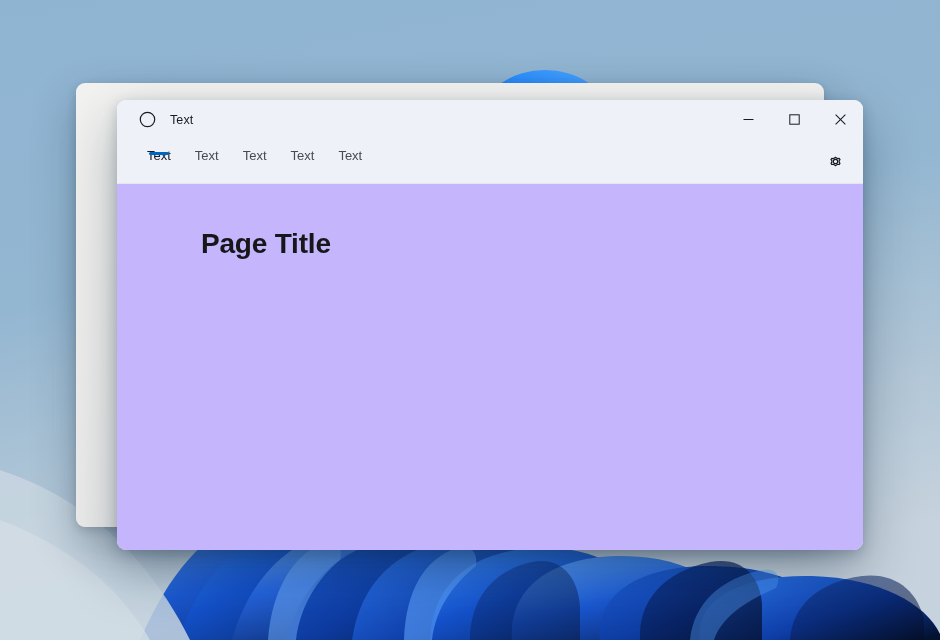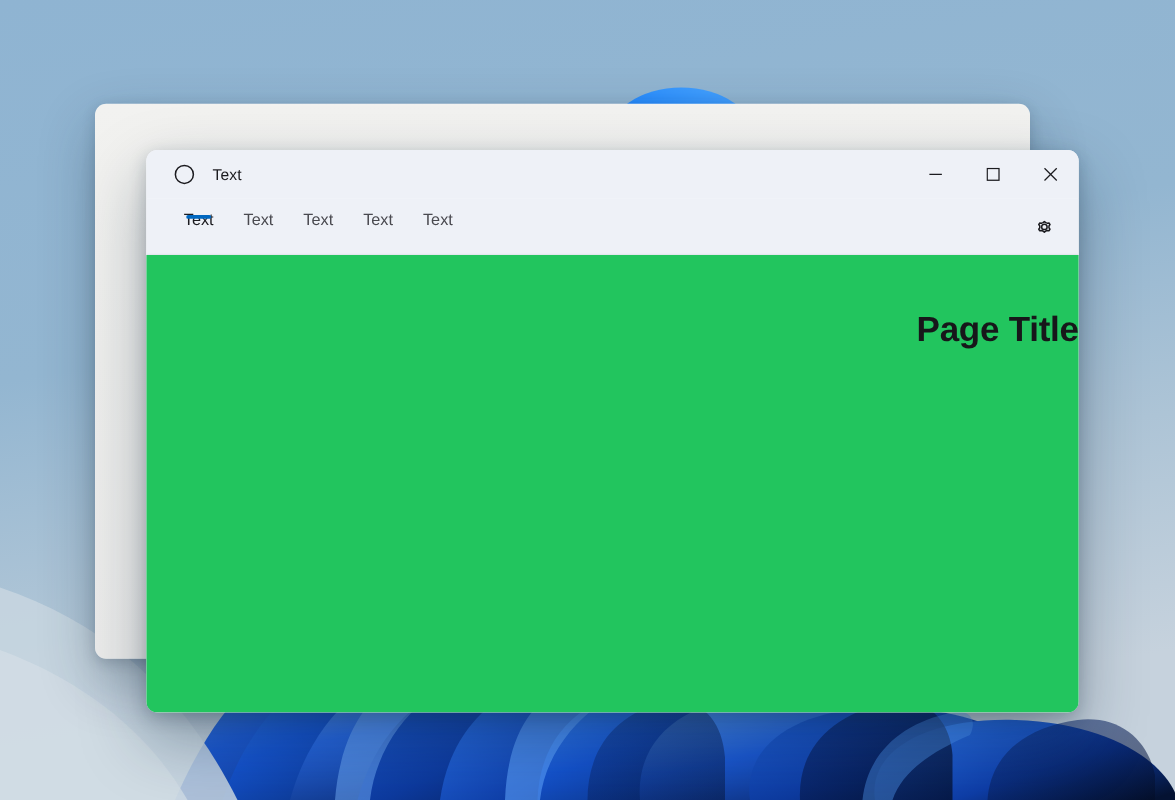--- a/index.html
+++ b/index.html
@@ -36,21 +36,21 @@
     height: 444px;
     border-radius: 9px;
     background: linear-gradient(180deg, #f2f2f0 0%, #efefed 45%, #ececeb 100%);
     box-shadow: 0 18px 44px rgba(20,40,60,0.30), 0 3px 10px rgba(20,40,60,0.18);
   }
 
   
   #main-window {
     position: absolute;
     left: 117px;
-    top: 120px;
+    top: 100px;
     width: 746px;
     height: 450px;
     border-radius: 9px;
     overflow: hidden;
     background: #f7f8fb;
     box-shadow: 0 22px 52px rgba(15,35,55,0.34), 0 4px 14px rgba(15,35,55,0.22);
   }
 
   
   .titlebar {
@@ -134,24 +134,23 @@
     display: flex;
     align-items: center;
     justify-content: center;
     border-radius: 4px;
     cursor: default;
   }
 
   
   .content {
     height: 366px;
-    background: #22c55e;
-    padding: 44px 0 0 56px;
+    background: #c4b5fd;
+    padding: 44px 0 0 84px;
     box-sizing: border-box;
-    text-align: right;
   }
   .page-title {
     font-size: 28px;
     font-weight: 600;
     color: #17171a;
     letter-spacing: -0.2px;
     margin: 0;
   }
 </style>
 </head>

